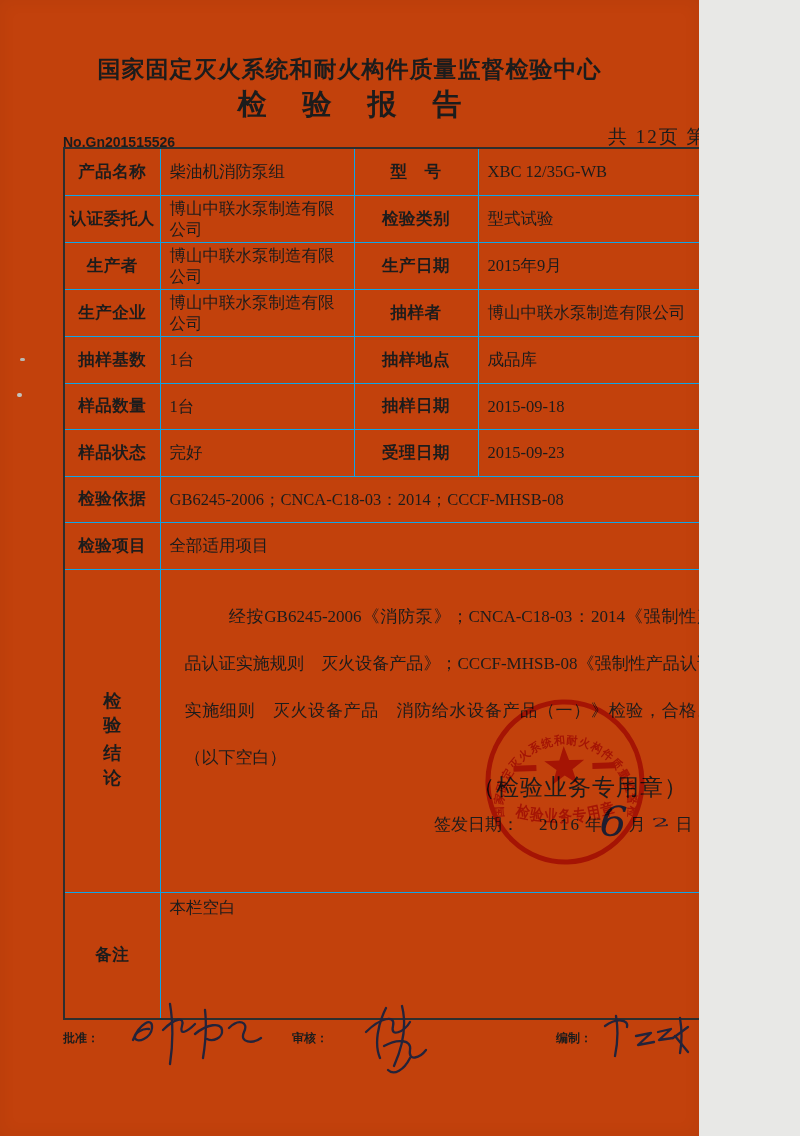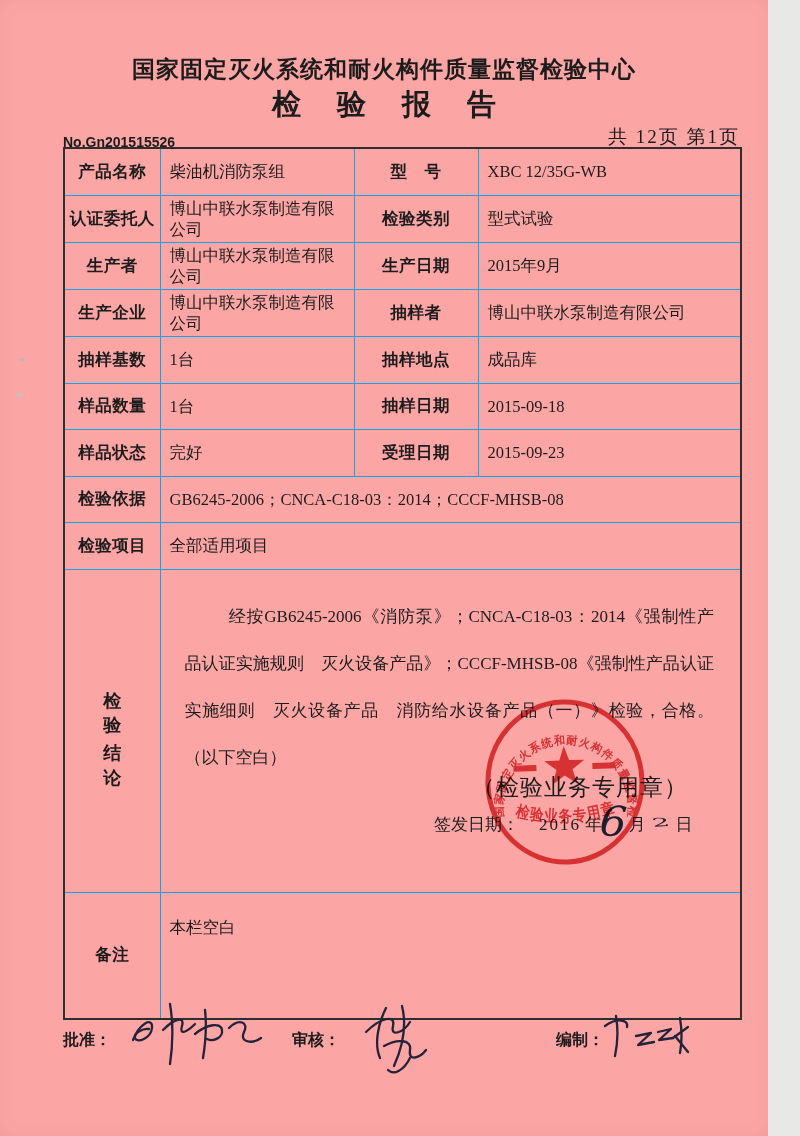--- a/index.html
+++ b/index.html
@@ -1,17 +1,17 @@
 <!DOCTYPE html>
 <html><head>
 <meta charset="utf-8">
 <style>
   html,body{margin:0;padding:0;background:#e8e8e6;}
   .page{
-    width:768px;height:1136px;background:#fca5a5;position:relative;
+    width:699px;height:1136px;background:#c2410c;position:relative;
     font-family:"Liberation Serif",serif;color:#1c1c1c;overflow:hidden;
     box-shadow:inset 0 0 18px rgba(0,0,0,.05);
   }
   
   .header{height:147px;box-sizing:border-box;padding-top:56px;}
   .org{font-family:"Liberation Sans",sans-serif;font-weight:bold;font-size:23px;
        letter-spacing:1px;text-align:center;line-height:26px;}
   .title{font-family:"Liberation Sans",sans-serif;font-weight:bold;font-size:29px;
        letter-spacing:14px;text-indent:14px;text-align:center;margin-top:5px;line-height:34px;}
   .meta{width:677px;margin:3px 0 0 63px;display:flex;justify-content:space-between;align-items:flex-end;}
@@ -25,37 +25,37 @@
        text-align:center;vertical-align:middle;letter-spacing:.5px;}
   td.val{font-size:16.5px;padding:2px 6px 2px 9px;vertical-align:middle;line-height:21px;}
   tr.r{height:47px;}
   tr.r2{height:46px;}
   td.concl{vertical-align:top;position:relative;}
   .concl-p{margin:12px;padding:10px 13px 0 11px;font-size:17px;line-height:47px;
        text-align:justify;text-indent:2.6em;}
   .vlabel{writing-mode:vertical-rl;text-orientation:upright;letter-spacing:1.45em;
        font-family:"Liberation Sans",sans-serif;font-weight:bold;font-size:18px;
        display:inline-block;}
-  td.remark-val{vertical-align:top;padding-top:24px;}
+  td.remark-val{vertical-align:top;padding-top:4px;}
   
   .stamp-note{position:absolute;left:472px;top:772px;font-size:23px;letter-spacing:1px;}
   .date-line{position:absolute;left:434px;top:804px;font-size:17px;display:flex;align-items:baseline;}
   .date-line .gap1{display:inline-block;width:20px;}
   .date-line .yr{letter-spacing:2px;}
   .date-line .unit{margin:0 4px;}
   .hand{font-family:"DejaVu Serif",serif;color:#1e1e30;}
   .hand-month{font-size:42px;font-weight:300;font-style:italic;line-height:20px;
        display:inline-block;transform:rotate(5deg);margin:0 -2px 0 -6px;position:relative;top:6px;}
   .hand-day{font-size:28px;display:inline-block;transform:scaleY(.42) rotate(-6deg);
        margin:0 2px;position:relative;top:2px;}
   .stamp{position:absolute;left:478px;top:696px;width:174px;height:176px;
        mix-blend-mode:multiply;opacity:.9;transform:rotate(-2deg);}
   
   .sig-label{position:absolute;font-family:"Liberation Sans",sans-serif;font-weight:bold;
-       font-size:16px;top:1030px;}
+       font-size:12px;top:1030px;}
   .sig-label.approve{left:63px;} .sig-label.review{left:292px;} .sig-label.prepare{left:556px;}
   .sig{position:absolute;}
   .sig path{fill:none;stroke:#23233a;stroke-width:2.3;stroke-linecap:round;stroke-linejoin:round;}
   .sig.approve{left:125px;top:998px;}
   .sig.review{left:352px;top:1000px;}
   .sig.prepare{left:596px;top:1008px;}
   
   .art{position:absolute;border-radius:2px;}
 </style>
 </head>

